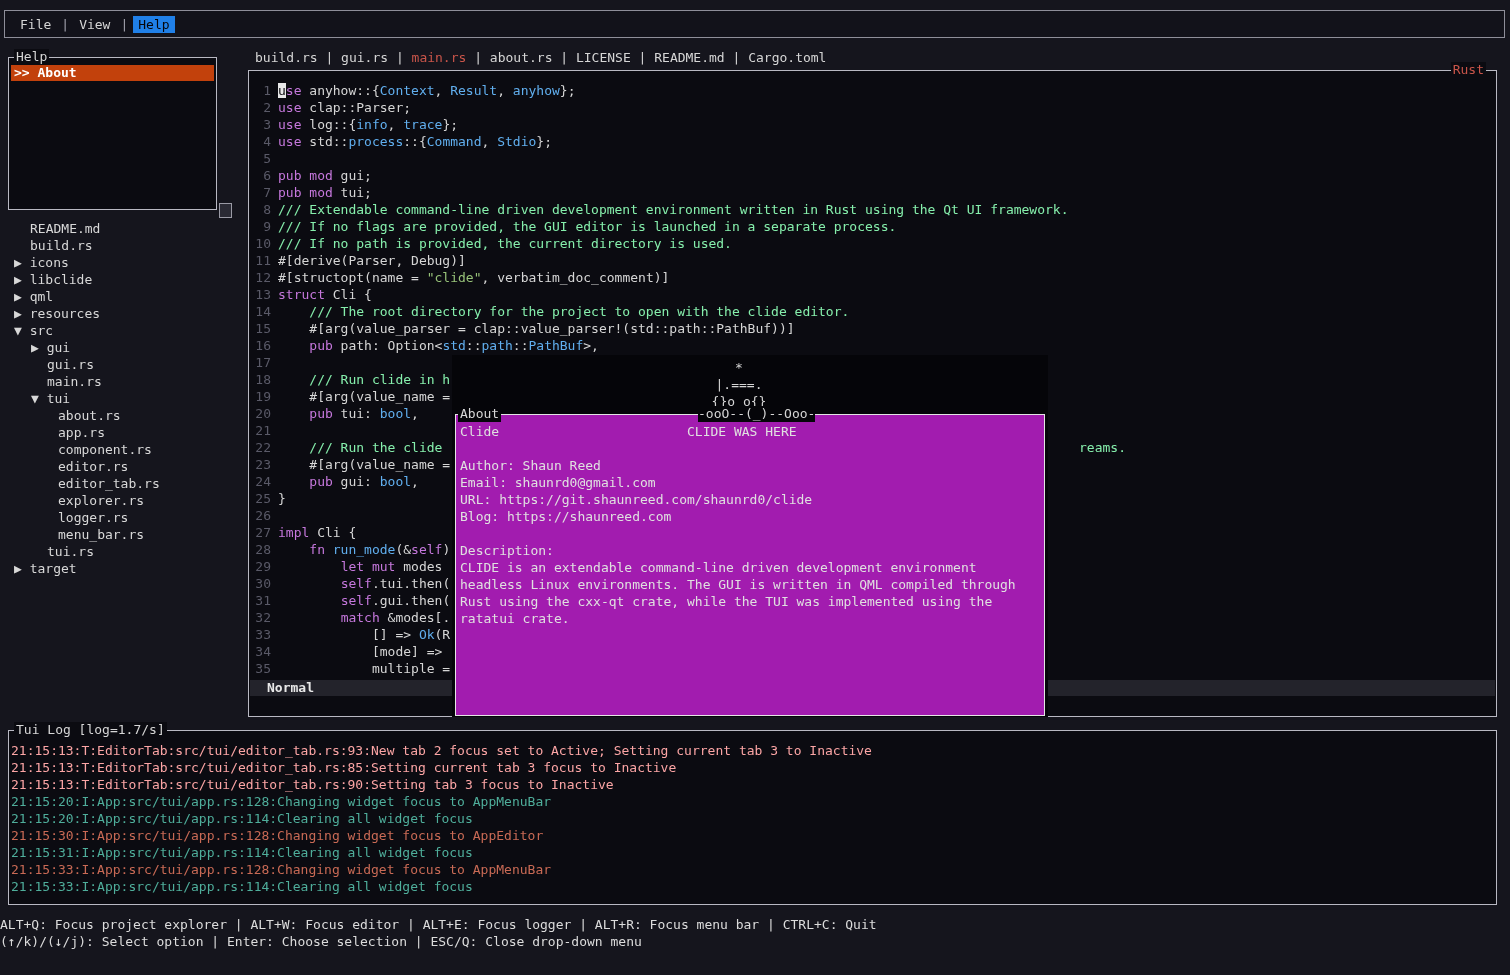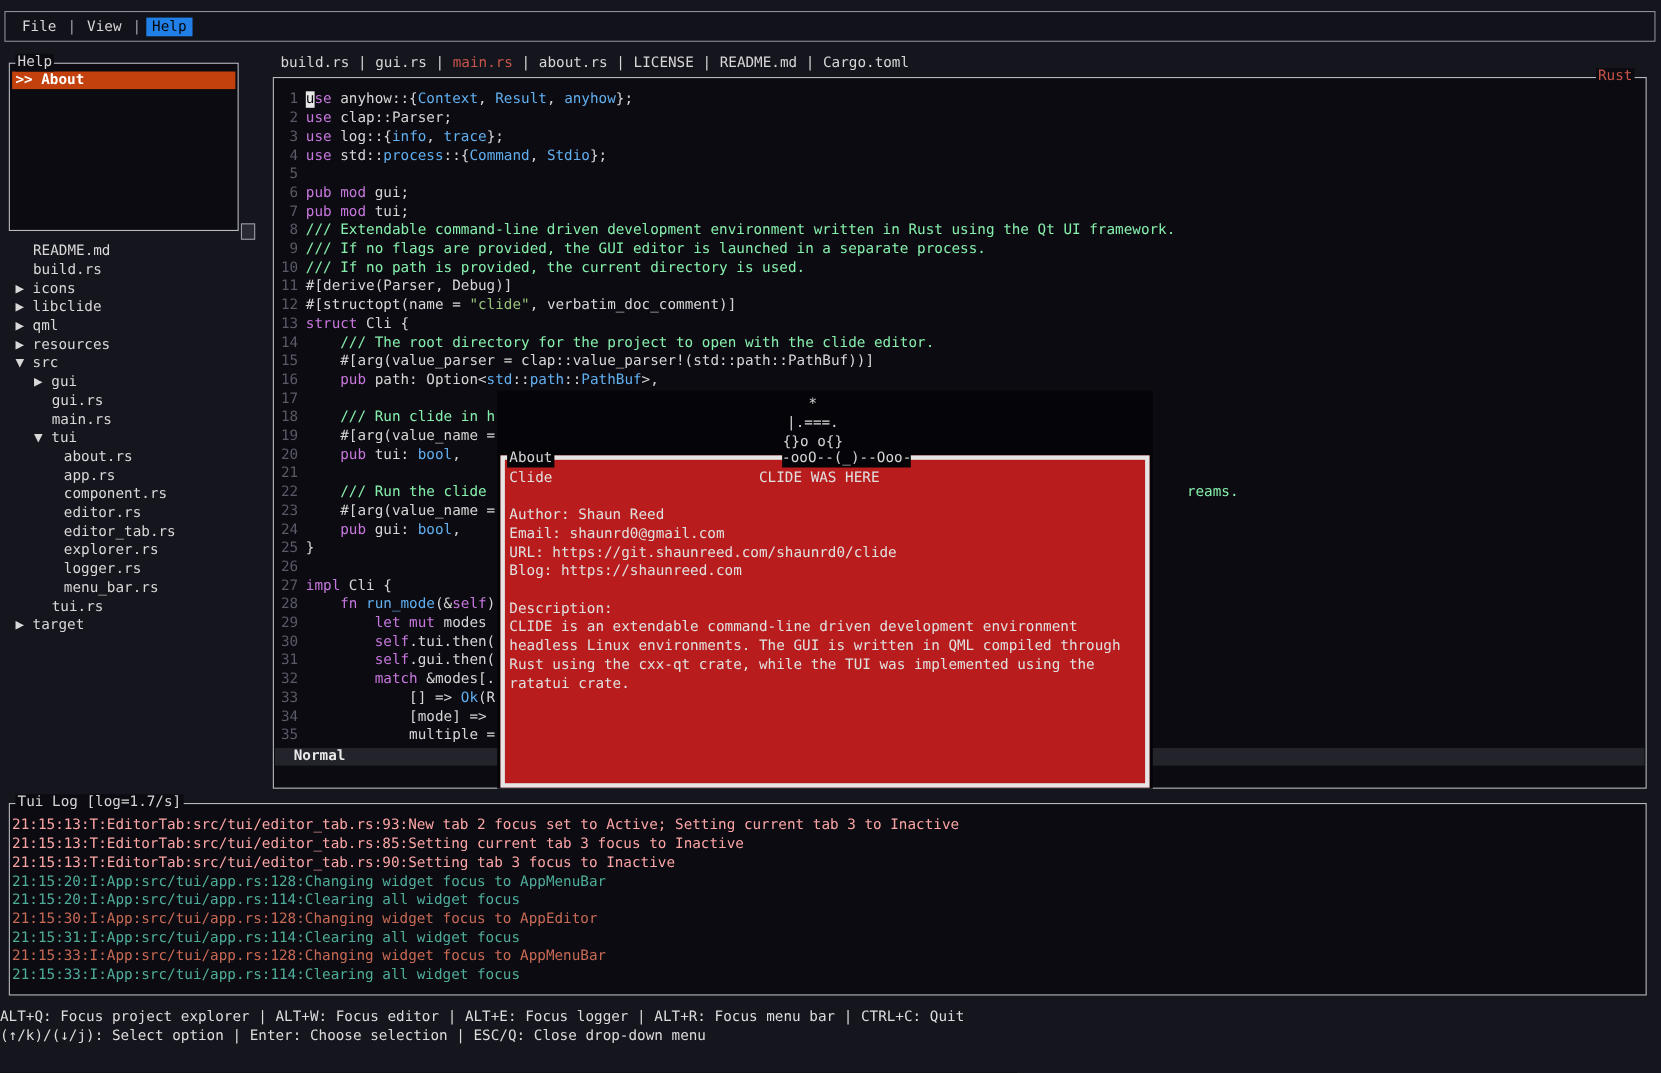--- a/index.html
+++ b/index.html
@@ -51,23 +51,23 @@
   .t{color:#61afef}
   .s{color:#98c379}
   .c{color:#86efac}
   .p{color:#d6d6d6}
   .cur{background:#e8e8e8;color:#08080c}
   .statusbar{position:absolute;left:1px;right:1px;top:609px;height:16px;line-height:16px;background:#23232b;color:#e8e8e8;font-weight:bold;padding-left:17px}
 
   
   .popup{position:absolute;left:452px;top:355px;width:596px;height:362px;background:#050509}
   .popup-art{position:absolute;top:4px;left:237px;width:100px;text-align:center;color:#d6d6d6}
-  .popup-box{position:absolute;left:3px;right:3px;top:59px;bottom:1px;border:4px solid #e5e5e5;background:#b91c1c}
+  .popup-box{position:absolute;left:3px;right:3px;top:59px;bottom:1px;border:1px solid #e5e5e5;background:#a21caf}
   .ptitle.dark{background:#050509;left:2px}
-  .border-art{position:absolute;top:-9px;left:252px;background:#050509;line-height:16px;white-space:pre}
+  .border-art{position:absolute;top:-9px;left:242px;background:#050509;line-height:16px;white-space:pre}
   .popup-lines{padding:8px 0 0 4px;color:#e0e0e0}
 
   
   .log-panel{left:8px;top:730px;width:1489px;height:175px}
   .log-lines{padding:11px 0 0 2px}
   .lt{color:#fca5a5}
   .li{color:#4fae9b}
   .lr{color:#c96a55}
 
   

